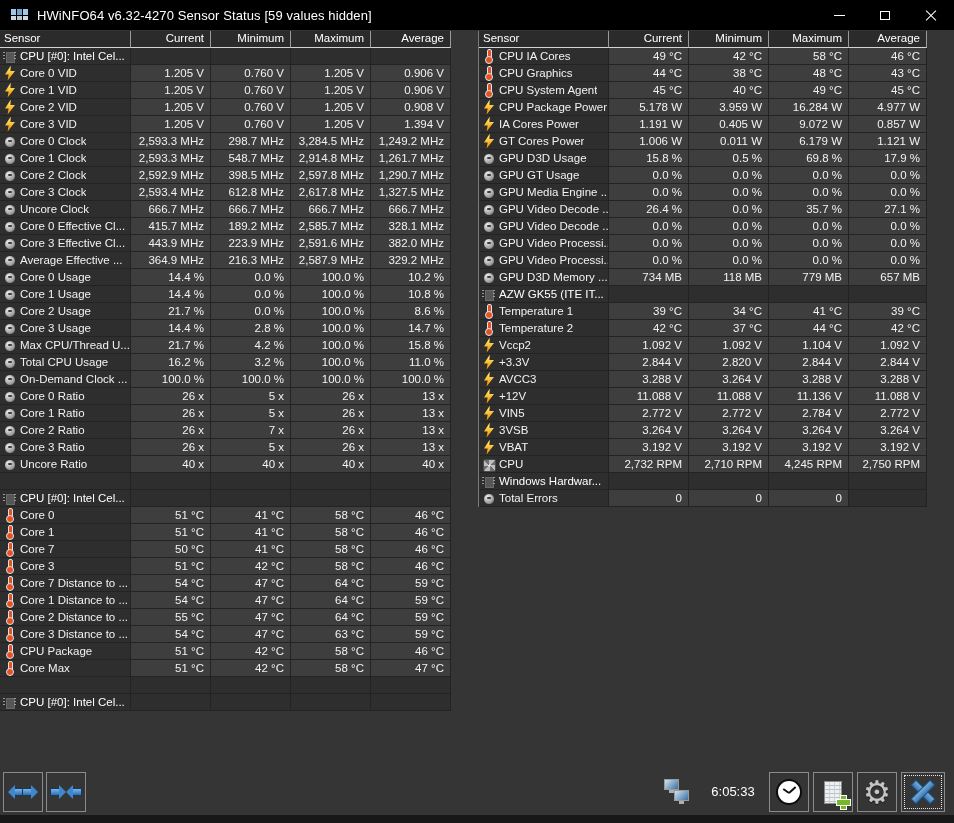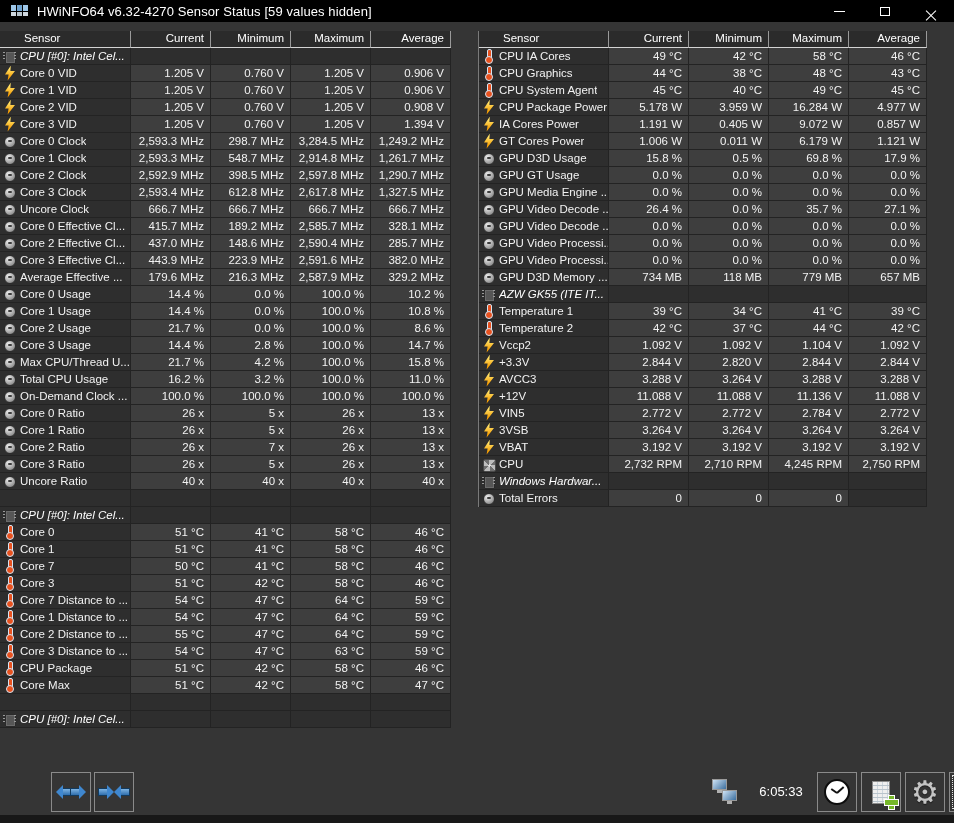--- a/index.html
+++ b/index.html
@@ -3,21 +3,21 @@
 <meta charset="utf-8">
 <style>
   * { margin:0; padding:0; box-sizing:border-box; }
   html,body { width:954px; height:823px; }
   body {
     position:relative; background:#353535; overflow:hidden;
     font-family:"Liberation Sans","DejaVu Sans",sans-serif;
     -webkit-font-smoothing:antialiased;
   }
   
-  .titlebar { position:absolute; top:0; left:0; right:0; height:22px; background:#000;
+  .titlebar { position:absolute; top:0; left:0; right:0; height:30px; background:#000;
     display:flex; align-items:center; color:#fff; }
   .app-icon { width:17px; height:13px; margin:0 9px 0 11px; display:grid;
     grid-template-columns:repeat(3,5px); grid-auto-rows:6px; gap:1px 1px; }
   .app-icon i { display:block; }
   .app-icon i:nth-child(1){background:#9ec7e8;} .app-icon i:nth-child(2){background:#6fa3d0;}
   .app-icon i:nth-child(3){background:#9ec7e8;} .app-icon i:nth-child(4){background:#cfd8df;height:4px;}
   .app-icon i:nth-child(5){background:#b9c6cf;height:4px;} .app-icon i:nth-child(6){background:#cfd8df;height:4px;}
   .wtitle { font-size:13px; letter-spacing:.1px; }
   .wbtns { margin-left:auto; display:flex; height:100%; }
   .wbtn { width:46px; height:100%; display:flex; align-items:center; justify-content:center; position:relative; cursor:default; }
@@ -27,28 +27,28 @@
   .glyph-x1{ transform:rotate(45deg);} .glyph-x2{ transform:rotate(-45deg);}
 
   
   .pane { position:absolute; top:31px; }
   .pane-left  { left:0;   width:451px; border-right:1px solid #454545; }
   .pane-right { left:478px; width:449px; border-left:1px solid #7a7a7a; }
   .trow { display:grid; grid-template-columns:131px 80px 80px 80px 80px; height:17px; }
   .pane-right .trow { grid-template-columns:130px 80px 80px 80px 78px; }
   .thead .hc { background:#2b2b2b; color:#fff; font-size:11.5px; line-height:15px;
     border-right:1px solid #9a9a9a; border-bottom:1px solid #d4d4d4; padding:0 6px; white-space:nowrap; }
-  .hc.first { text-align:left; padding-left:24px; }
+  .hc.first { text-align:left; padding-left:4px; }
   .hc.num { text-align:right; }
   .lc { background:#2e2e2e; border-right:1px solid #232323; border-bottom:1px solid #232323;
     display:flex; align-items:center; color:#f2f2f2; font-size:11.5px; overflow:hidden; white-space:nowrap; }
   .vc { background:#3e3e3e; border-right:1px solid #232323; border-bottom:1px solid #232323;
     color:#f2f2f2; font-size:11.5px; line-height:16px; text-align:right; padding:0 6px; white-space:nowrap; overflow:hidden; }
   .vc.dark { background:#2e2e2e; }
-  .trow.group .lbl { font-style:italic; color:#fff; }
+  .trow.group .lbl { color:#fff; }
   .lbl { overflow:hidden; }
 
   
   .ic { width:14px; height:15px; display:inline-block; position:relative; flex:none; margin:0 3px 0 3px; }
   .ic-cpu-chip::before { content:""; position:absolute; left:2px; top:2px; width:9px; height:11px;
     background:#565656; border:1px solid #2a2a2a; border-radius:1px; box-shadow:inset 0 0 0 1px #6b6b6b; }
   .ic-cpu-chip::after { content:""; position:absolute; left:0; top:3px; width:13px; height:9px;
     background:repeating-linear-gradient(180deg,#9a9a9a 0 1px,transparent 1px 3px);
     -webkit-mask:linear-gradient(90deg,#000 0 2px,transparent 2px calc(100% - 2px),#000 calc(100% - 2px)); 
             mask:linear-gradient(90deg,#000 0 2px,transparent 2px calc(100% - 2px),#000 calc(100% - 2px)); }
@@ -62,21 +62,21 @@
   .ic-thermometer::before { content:""; position:absolute; left:5px; top:0; width:3px; height:9px;
     background:#e8511e; border:1px solid #d7e4f2; border-radius:2px 2px 0 0; }
   .ic-thermometer::after { content:""; position:absolute; left:3px; top:7px; width:6px; height:6px;
     border-radius:50%; background:#e8511e; border:1px solid #d7e4f2; }
   .ic-fan::before { content:""; position:absolute; left:1px; top:2px; width:11px; height:11px; border-radius:2px;
     background:radial-gradient(circle,#e3e3e3 0 16%,transparent 17%),
       conic-gradient(#bdbdbd 0 45deg,#6f6f6f 45deg 90deg,#bdbdbd 90deg 135deg,#6f6f6f 135deg 180deg,#bdbdbd 180deg 225deg,#6f6f6f 225deg 270deg,#bdbdbd 270deg 315deg,#6f6f6f 315deg 360deg);
     border:1px solid #4a4a4a; }
 
   
-  .toolbar { position:absolute; top:768px; left:0; right:0; height:47px;margin-left:48px; }
+  .toolbar { position:absolute; top:768px; left:0; right:0; height:47px; }
   .tbtn { position:absolute; top:4px; width:40px; height:40px; border:1px solid #8a8a8a;
     display:flex; align-items:center; justify-content:center; cursor:default; }
   #btn-expand { left:3px; } #btn-collapse { left:46px; }
   .barrow { position:relative; width:15px; height:14px; display:inline-block; }
   .barrow .shaft { position:absolute; top:4px; width:8px; height:6px; background:linear-gradient(180deg,#7db4e4,#2f6fae); box-shadow:0 0 0 1px #123a5e; }
   .barrow .head { position:absolute; top:0; width:0; height:0; border-top:7px solid transparent; border-bottom:7px solid transparent; }
   .barrow.r .shaft { left:0; } .barrow.r .head { left:8px; border-left:7px solid #3f87cf; }
   .barrow.l .shaft { right:0; } .barrow.l .head { right:8px; border-right:7px solid #3f87cf; }
   .btn-remote { position:absolute; left:657px; top:4px; width:40px; height:40px; border:none; }
   .mon { position:absolute; width:15px; height:11px; background:linear-gradient(135deg,#cfe3f5,#3c6f9f); border:1px solid #9a9a9a; }
@@ -244,43 +244,33 @@
         <span class="lbl">Core 0 Effective Cl...</span>
       </div>
       <div class="vc">415.7 MHz</div>
       <div class="vc">189.2 MHz</div>
       <div class="vc">2,585.7 MHz</div>
       <div class="vc">328.1 MHz</div>
     </div>
     <div class="trow item">
       <div class="lc">
         <span class="ic ic-clock-gauge"></span>
-        <span class="lbl">Core 2 Effective Cl...</span>
-      </div>
-      <div class="vc">437.0 MHz</div>
-      <div class="vc">148.6 MHz</div>
-      <div class="vc">2,590.4 MHz</div>
-      <div class="vc">285.7 MHz</div>
-    </div>
-    <div class="trow item">
-      <div class="lc">
-        <span class="ic ic-clock-gauge"></span>
         <span class="lbl">Core 3 Effective Cl...</span>
       </div>
       <div class="vc">443.9 MHz</div>
       <div class="vc">223.9 MHz</div>
       <div class="vc">2,591.6 MHz</div>
       <div class="vc">382.0 MHz</div>
     </div>
     <div class="trow item">
       <div class="lc">
         <span class="ic ic-clock-gauge"></span>
         <span class="lbl">Average Effective ...</span>
       </div>
-      <div class="vc">179.6 MHz</div>
+      <div class="vc">364.9 MHz</div>
       <div class="vc">216.3 MHz</div>
       <div class="vc">2,587.9 MHz</div>
       <div class="vc">329.2 MHz</div>
     </div>
     <div class="trow item">
       <div class="lc">
         <span class="ic ic-clock-gauge"></span>
         <span class="lbl">Core 0 Usage</span>
       </div>
       <div class="vc">14.4 %</div>

